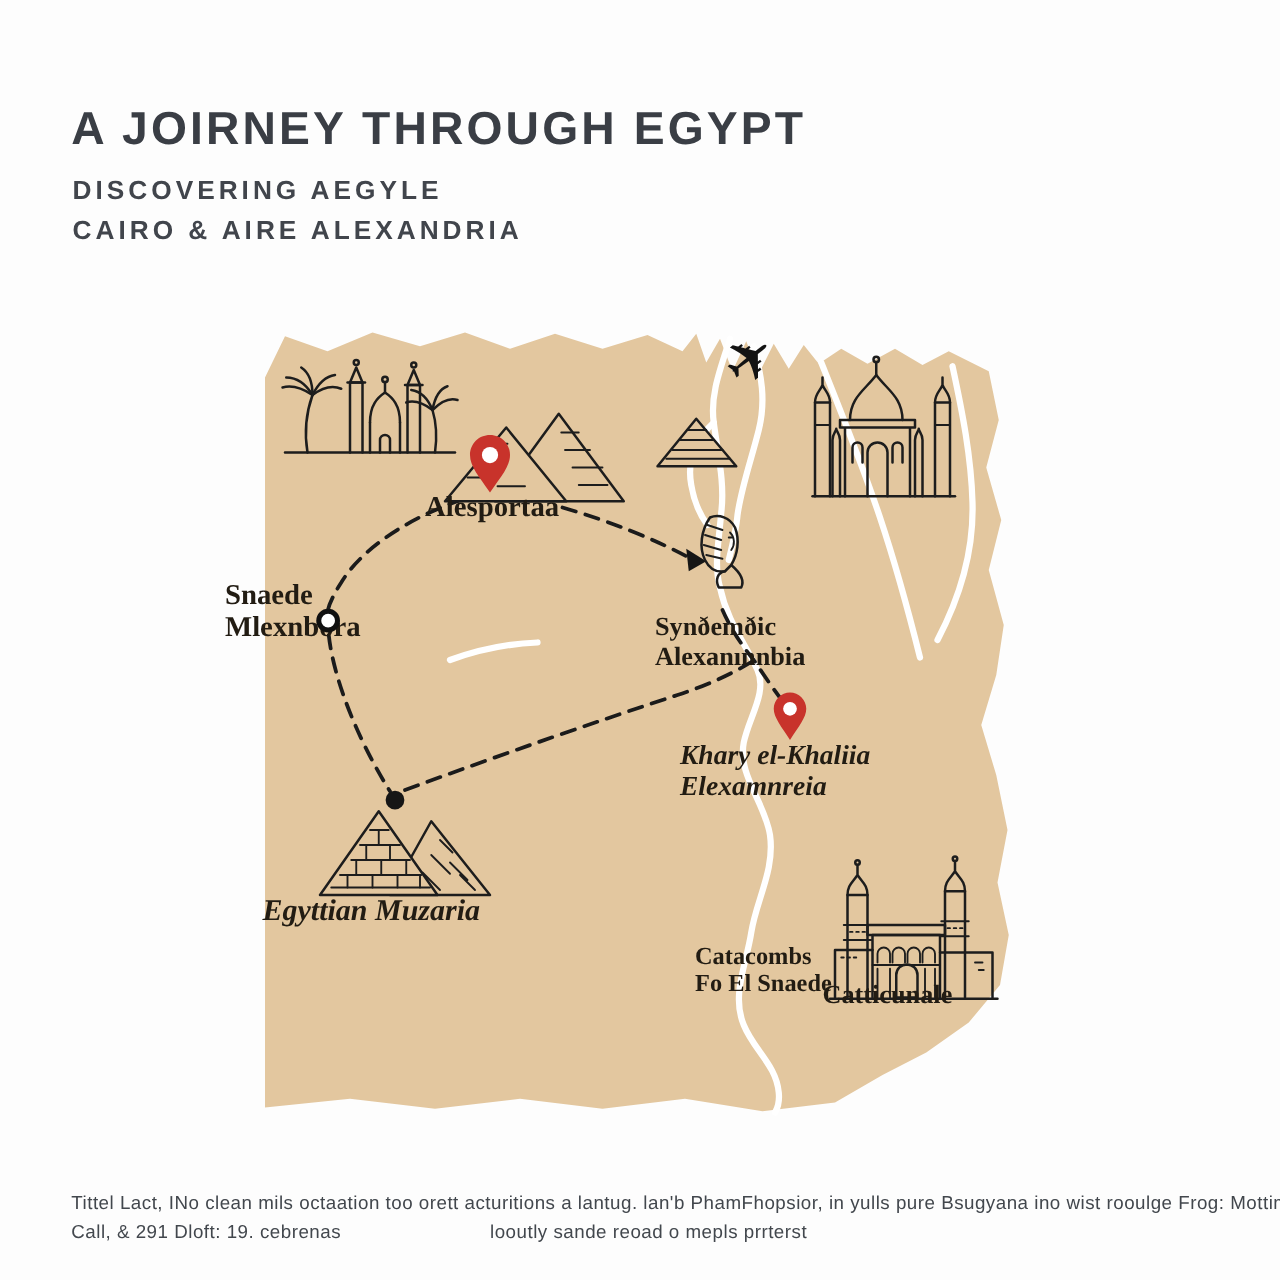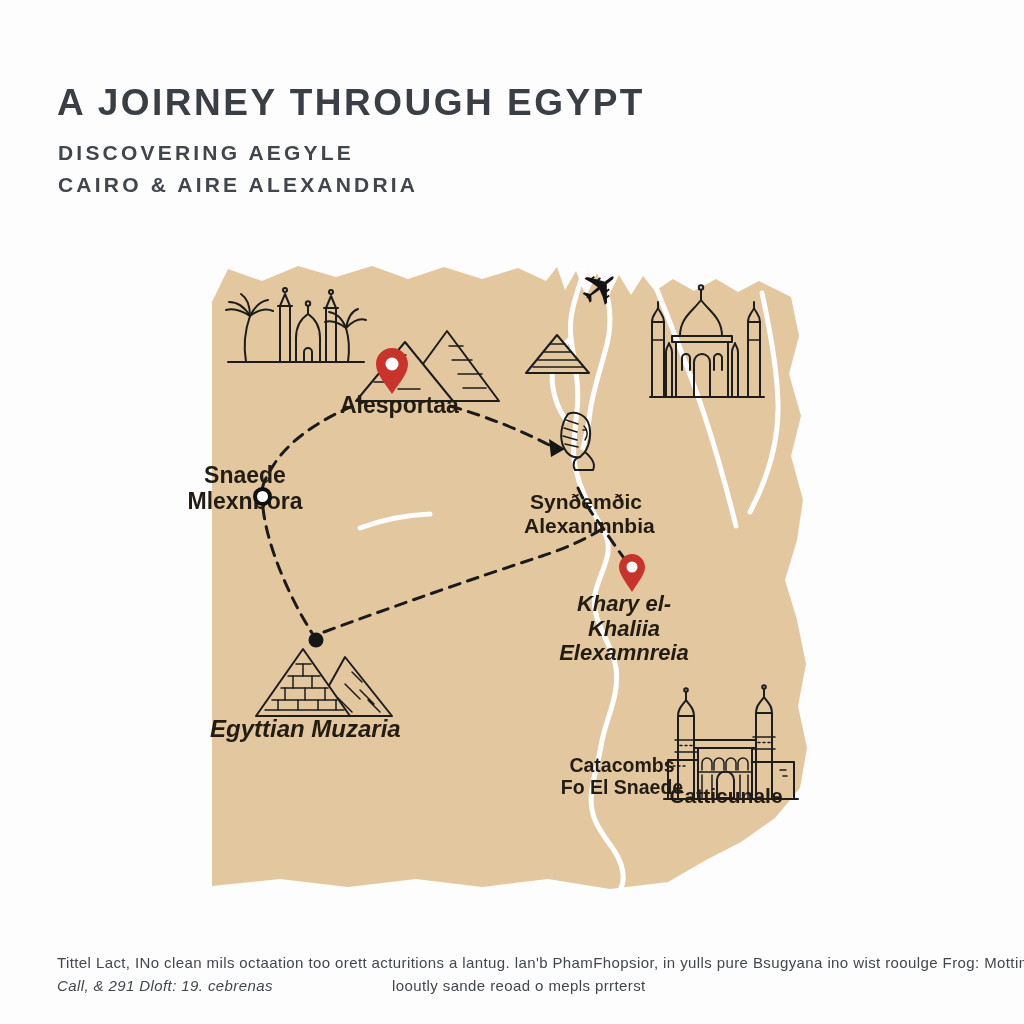--- a/index.html
+++ b/index.html
@@ -18,31 +18,31 @@
   .land{fill:var(--land);}
   .river path{stroke:var(--river);stroke-width:5;fill:none;stroke-linecap:round;}
   .route path{stroke:#1b1b1b;stroke-width:3;fill:none;stroke-dasharray:11 8;stroke-linecap:round;}
   .icon-art path,.icon-art circle,.icon-art line{stroke:var(--ink);stroke-width:2;fill:none;
        stroke-linecap:round;stroke-linejoin:round;}
   .icon-art .thin{stroke-width:1.5;}
   .icon-art .fill-land{fill:var(--land);}
   .solid{fill:#161616;stroke:none;}
   .pin-body{fill:var(--pin);stroke:none;}
   .pin-hole{fill:#fff;stroke:none;}
-  .map-label{position:absolute;font-family:Liberation Sans, sans-serif;
-       color:var(--label);text-align:center;line-height:1.12;}
+  .map-label{position:absolute;font-family:Liberation Serif, serif;
+       color:var(--label);text-align:left;line-height:1.12;}
   .lbl-bold{font-weight:700;}
   .lbl-italic{font-style:italic;font-weight:700;}
   .nowrap{white-space:nowrap;}
   .airplane{position:absolute;left:580px;top:260px;font-size:48px;color:#131313;
        transform:rotate(-38deg);font-family:"DejaVu Sans",sans-serif;}
   .waypoint-ring{position:absolute;left:253px;top:487px;width:11px;height:11px;border:4.5px solid #101010;
        border-radius:50%;background:#fff;}
   .footer-line{position:absolute;font-size:15px;color:var(--footer);letter-spacing:0.4px;white-space:nowrap;}
-  .f1{left:57px;top:954px;} .f2a{left:57px;top:977px;font-style:italic;} .f2b{left:392px;top:977px;}
+  .f1{left:57px;top:954px;} .f2a{left:57px;top:977px;} .f2b{left:392px;top:977px;}
 </style>
 </head>
 <body>
 
 <div class="page-title">A JOIRNEY THROUGH EGYPT</div>
 <div class="page-sub sub1">DISCOVERING AEGYLE</div>
 <div class="page-sub sub2">CAIRO &amp; AIRE ALEXANDRIA</div>
 
 <svg id="map-svg" viewBox="0 0 1024 1024" width="1024" height="1024" aria-hidden="true">
 

